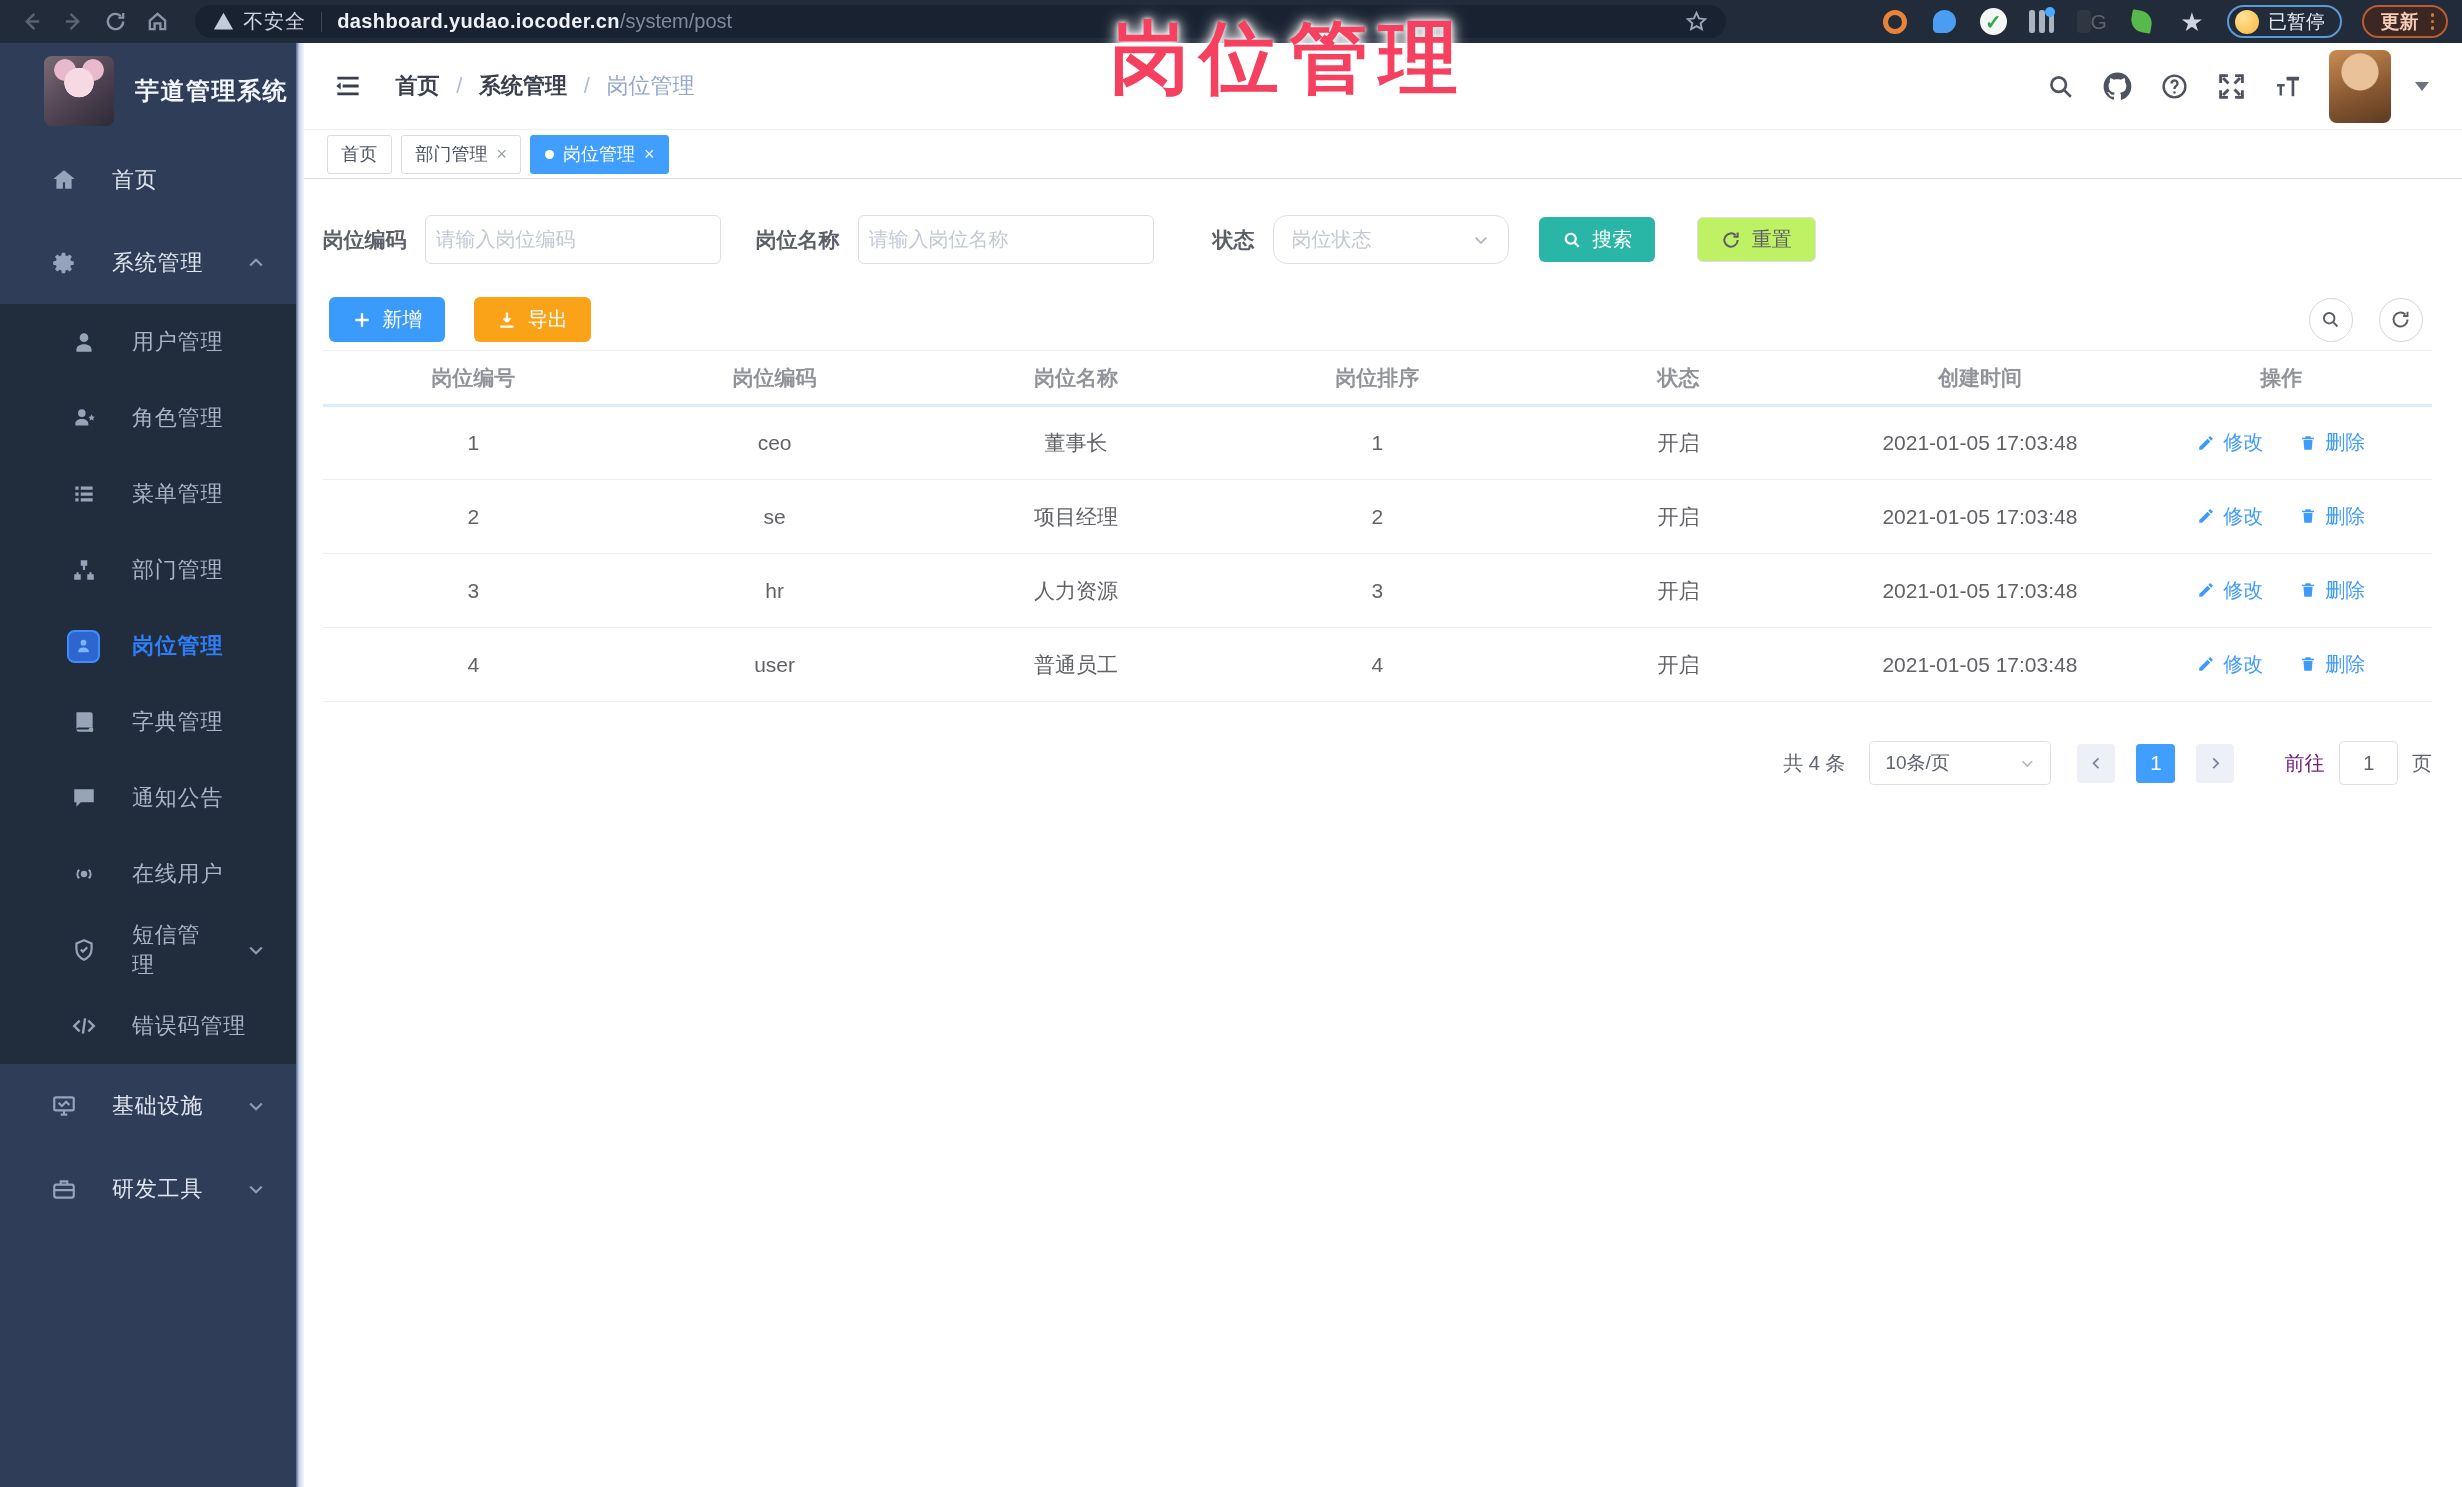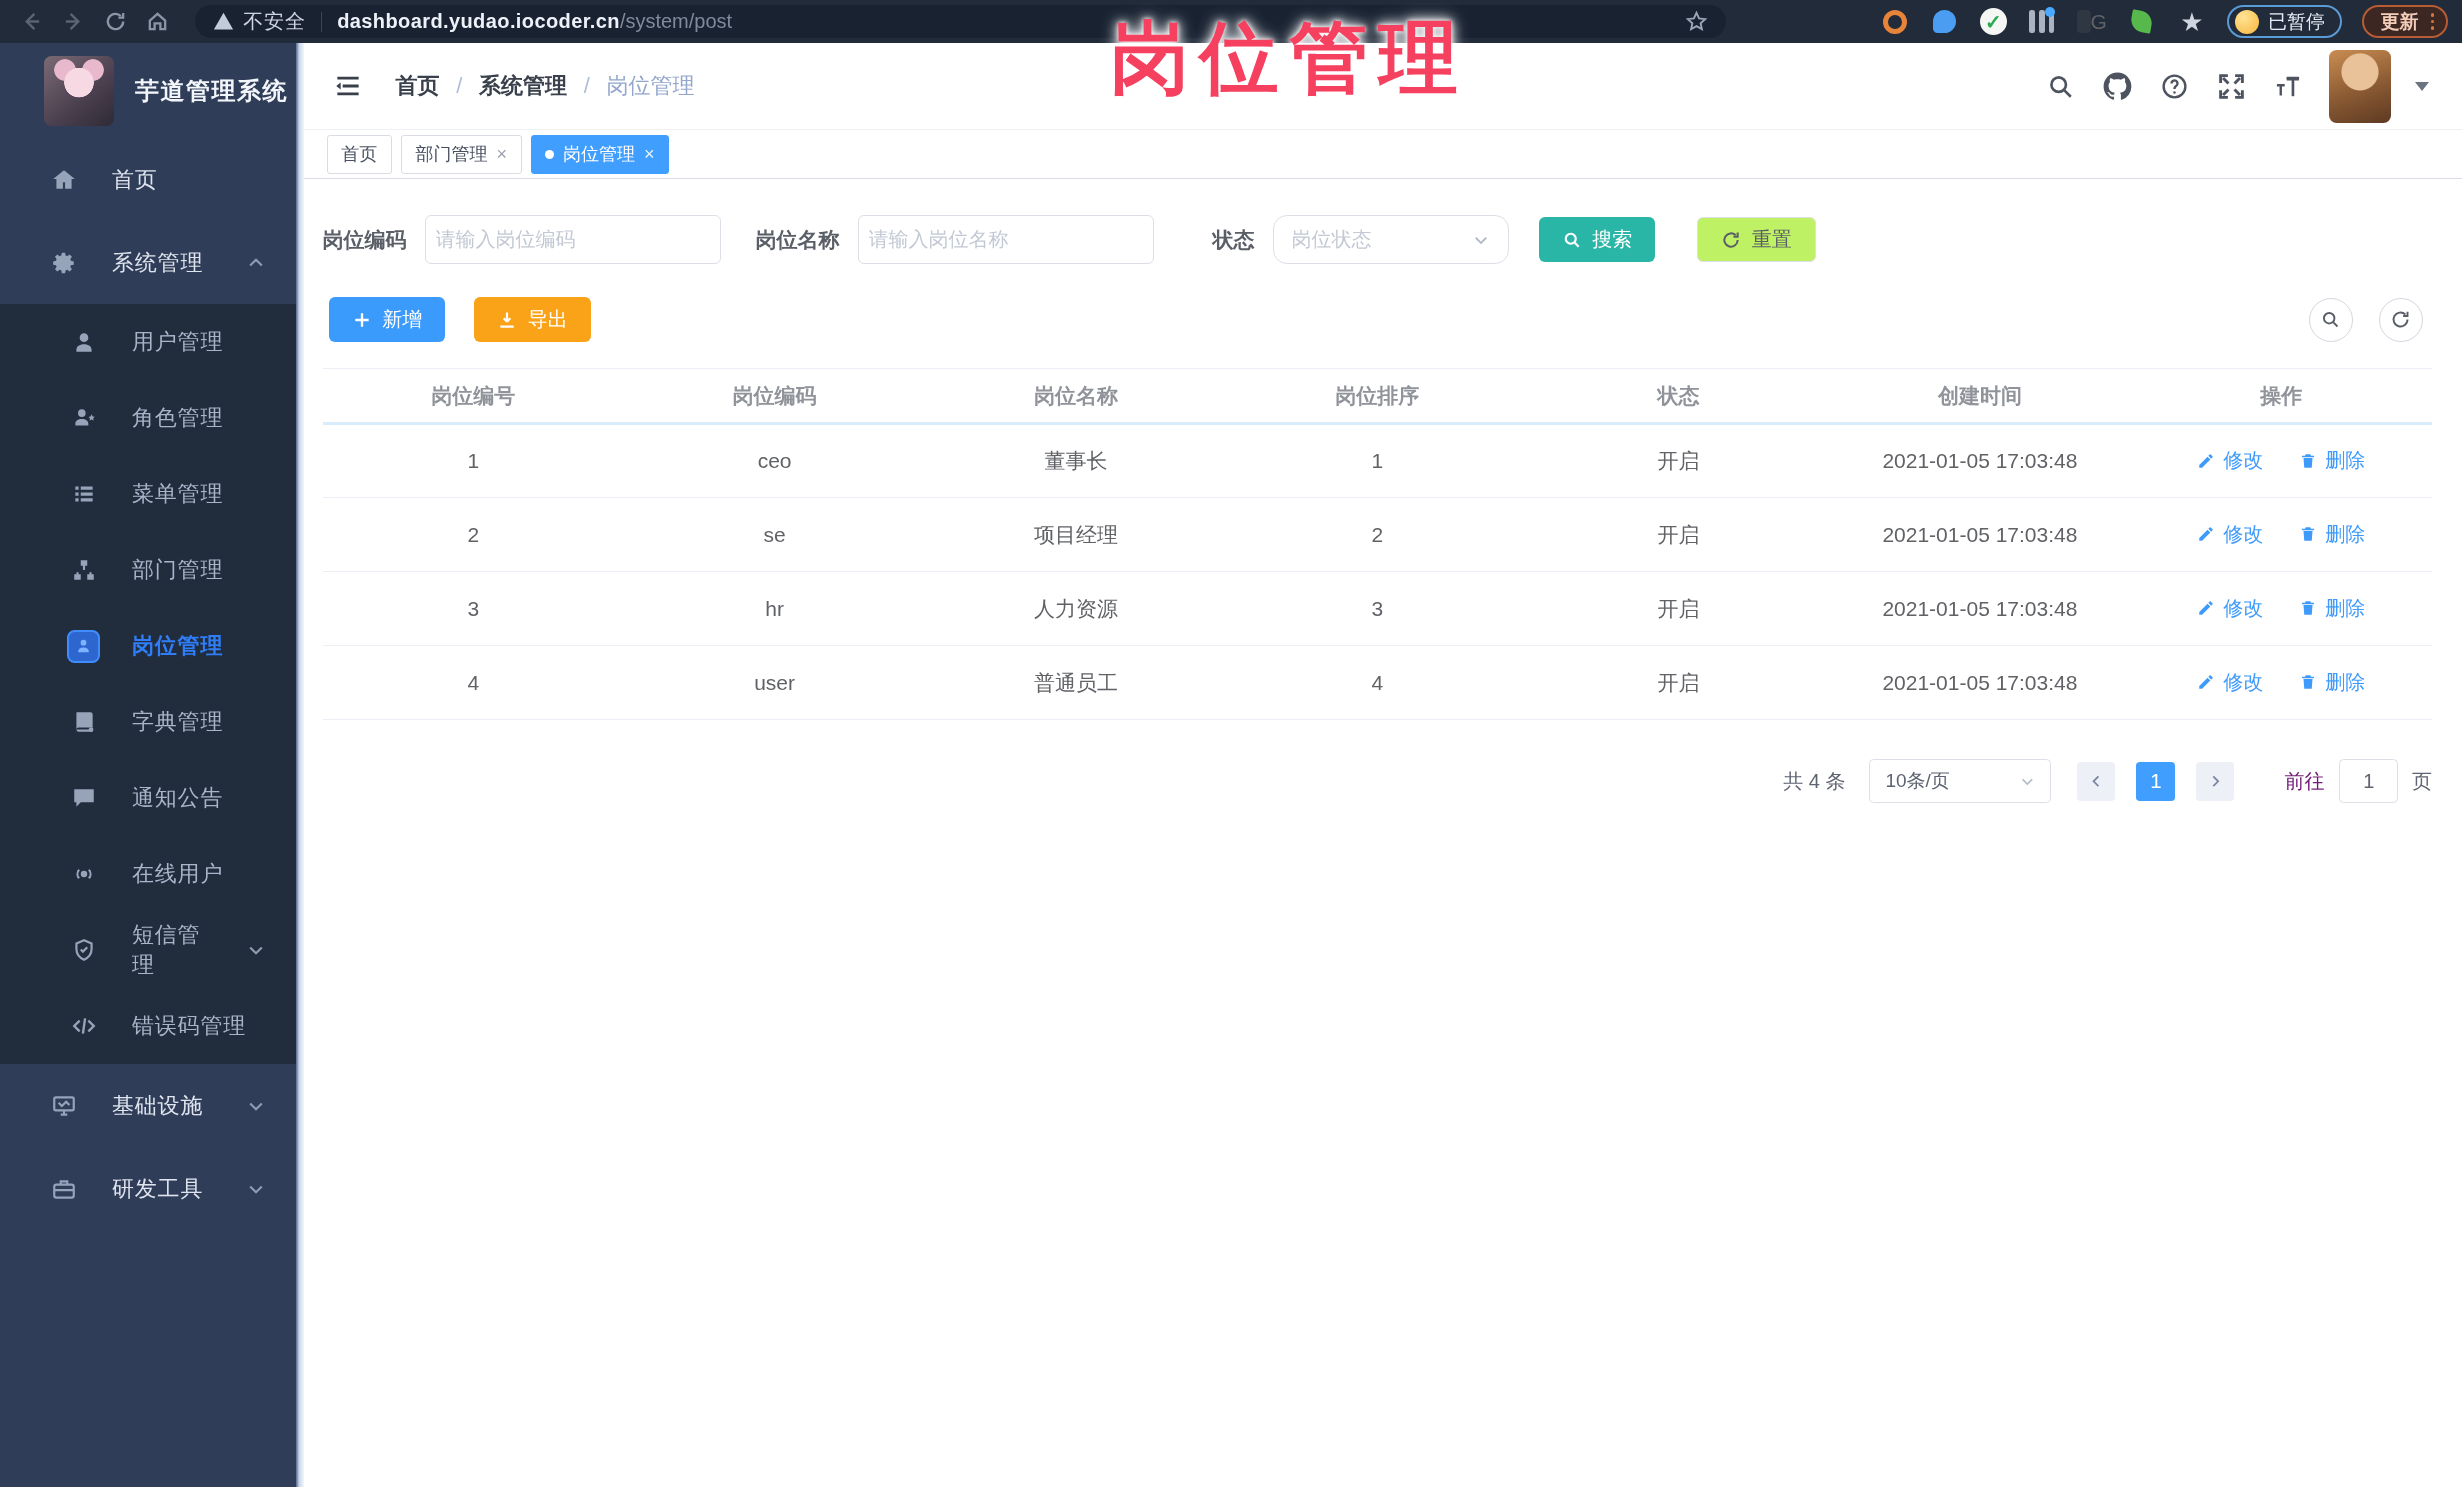--- a/index.html
+++ b/index.html
@@ -29,21 +29,21 @@
   .ext-dark { width:26px; height:23px; background:#2e3742; border-radius:3.8px; }
   .ext-sprout { width:21px; height:21px; background:#57b94c; border-radius:1.5px 60% 1.5px 60%; transform:rotate(10deg); }
   .ext-puzzle { color:#cfd5de; font-size:26px; line-height:1; }
   .paused-pill { height:33px; border:2.3px solid #5b9bd5; border-radius:16.7px; display:flex; align-items:center; gap:9px; padding:0 15px 0 6px; color:#e6ecf5; font-size:19px; flex:0 0 auto; }
   .emoji-face { width:24px; height:24px; border-radius:50%; background:radial-gradient(circle at 35% 30%, #ffe396, #f6b73c); }
   .update-pill { height:33px; border:2.3px solid #b85c33; background:#3c2723; border-radius:16.7px; display:flex; align-items:center; gap:12px; padding:0 12px 0 16.7px; color:#f3cdb8; font-size:19px; font-weight:bold; flex:0 0 auto; }
   .kebab { display:flex; flex-direction:column; gap:3px; }
   .kebab i { width:3.8px; height:3.8px; border-radius:50%; background:#d07a3f; display:block; }
 
   
-  .shell { display:flex; height:1445px;justify-content:center; }
+  .shell { display:flex; height:1445px; }
   .sidebar { width:296px; flex:0 0 auto; background:#2f3d58; color:#dfe4ee; display:flex; flex-direction:column; }
   .side-scroll { width:7.6px; flex:0 0 auto; background:linear-gradient(to right,#56688b,#c9d6ea 40%,#f3f7fc); }
   .main { flex:1 1 auto; background:#ffffff; display:flex; flex-direction:column; min-width:0; }
 
   
   .logo-row { height:95px; display:flex; align-items:center; padding-left:44px; gap:21px; }
   .logo-img { width:70px; height:70px; border-radius:7.6px; background:
       radial-gradient(circle at 50% 38%, #f7d9e4 0 26%, transparent 27%),
       radial-gradient(circle at 30% 20%, #e8b9cd 0 14%, transparent 15%),
       radial-gradient(circle at 70% 20%, #e8b9cd 0 14%, transparent 15%),
@@ -93,21 +93,21 @@
   .btn { height:45px; border-radius:6px; border:none; display:inline-flex; align-items:center; gap:10.6px; padding:0 23px; font-size:20px; font-family:"Liberation Sans",sans-serif; cursor:pointer; }
   .btn-search { background:#2ab6a6; color:#fff; margin-left:30px; }
   .btn-reset { background:#bef264; color:#5a5e66; border:1.5px solid #dcdfe6; margin-left:42px; }
   .action-row { display:flex; align-items:center; margin-top:33px; }
   .btn-add { background:#3b9bfc; color:#fff; margin-left:6px; }
   .btn-export { background:#fba318; color:#fff; margin-left:29px; }
   .right-tools { margin-left:auto; display:flex; gap:26px; margin-right:9px; }
   .tool-circle { width:44px; height:44px; border-radius:50%; border:1.5px solid #d3d7df; background:#fff; display:flex; align-items:center; justify-content:center; color:#5a5e66; cursor:pointer; }
 
   
-  table.grid { width:100%; border-collapse:collapse; margin-top:26px; table-layout:fixed; }
+  table.grid { width:100%; border-collapse:collapse; margin-top:8px; table-layout:fixed; }
   .grid th { height:55px; font-size:21px; color:#909399; font-weight:bold; border-bottom:3.8px solid #d9ecfc; border-top:1.5px solid #ebeef5; }
   .grid td { height:74px; font-size:21px; color:#606266; text-align:center; border-bottom:1.5px solid #ebeef5; }
   .op-link { color:#3f9bfb; font-size:20px; display:inline-flex; align-items:center; gap:8px; margin:0 15px; cursor:pointer; text-decoration:none; }
 
   
   .pager { display:flex; align-items:center; justify-content:flex-end; margin-top:39px; gap:0; }
   .pg-total { font-size:20px; color:#5f6472; }
   .pg-size { width:182px; height:44px; border:1.5px solid #dcdfe6; border-radius:4.5px; margin-left:24px; display:flex; align-items:center; padding:0 15px; color:#5f6472; font-size:19px; }
   .pg-size .sel-chev { margin-left:auto; color:#b4bac4; }
   .pg-btn { width:38px; height:39px; background:#eef0f7; border-radius:3.8px; display:flex; align-items:center; justify-content:center; color:#7b86a0; margin-left:26px; cursor:pointer; font-size:21px; }

